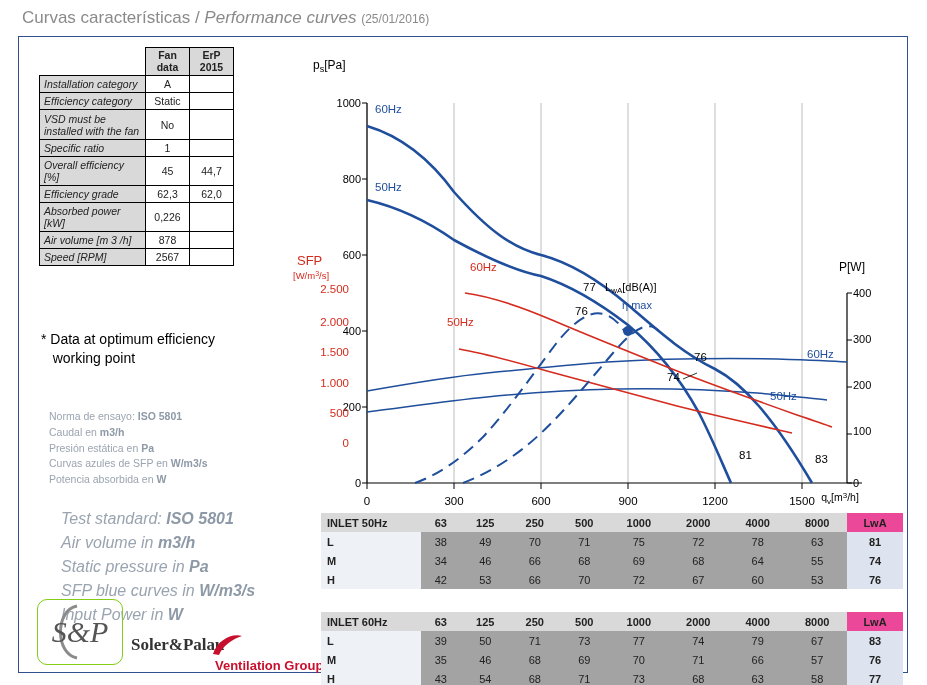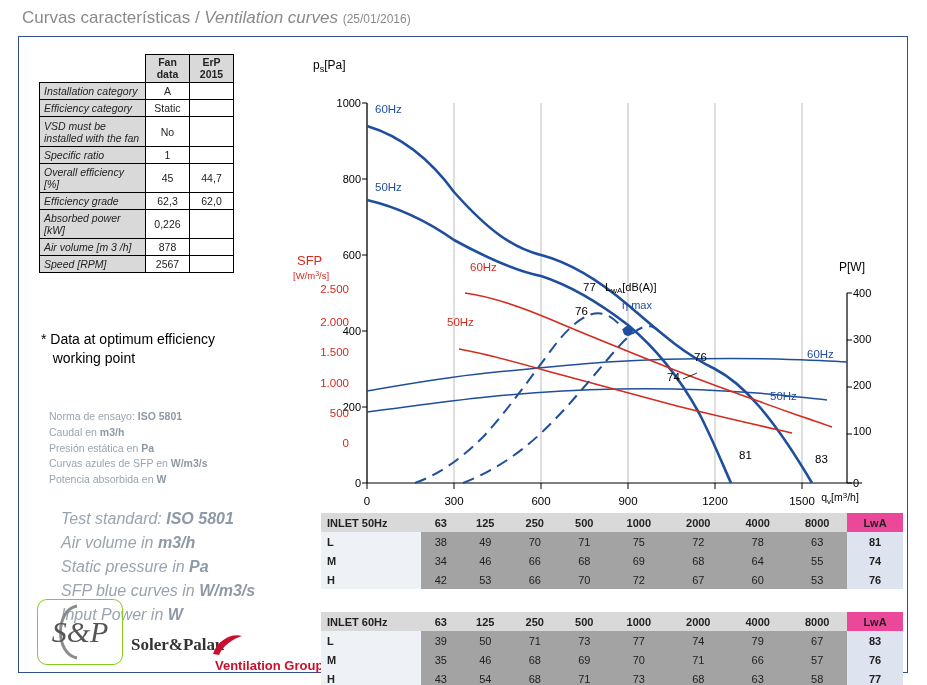--- a/index.html
+++ b/index.html
@@ -26,21 +26,21 @@
   #frame {
     position: absolute;
     left: 18px; top: 36px;
     width: 890px; height: 637px;
     border: 1px solid #2f4f8f;
     background: #ffffff;
   }
 
   
   #fan-table {
-    position: absolute; left: 20px; top: 17px;
+    position: absolute; left: 20px; top: 10px;
     border-collapse: collapse;
     font-size: 10.5px;
   }
   #fan-table td, #fan-table th {
     border: 1px solid #000;
     padding: 2px 4px;
     height: 17px;
     font-weight: normal;
     text-align: center;
     vertical-align: middle;
@@ -135,21 +135,21 @@
   .ac-table thead th.first { text-align: left; }
   .ac-table thead th.last  { background: #ec4899; }
   .ac-table tbody td { background: #a3a3a3; }
   .ac-table tbody td.first { text-align: left; font-weight: bold; background:#eef1f6; }
   .ac-table tbody td.last { font-weight: bold; background:#dde4ef; }
 </style>
 </head>
 <body>
 
 <div id="header">
-  <span>Curvas características</span><span> / </span><span class="it">Ventilation curves</span> <span class="dt">(25/01/2016)</span>
+  <span>Curvas características</span><span> / </span><span class="it">Performance curves</span> <span class="dt">(25/01/2016)</span>
 </div>
 
 <div id="frame">
 
   <table id="fan-table">
     <tbody>
         <tr>
       <td class="nb"></td>
       <th class="hdr">Fan data</th>
       <th class="hdr">ErP 2015</th>

